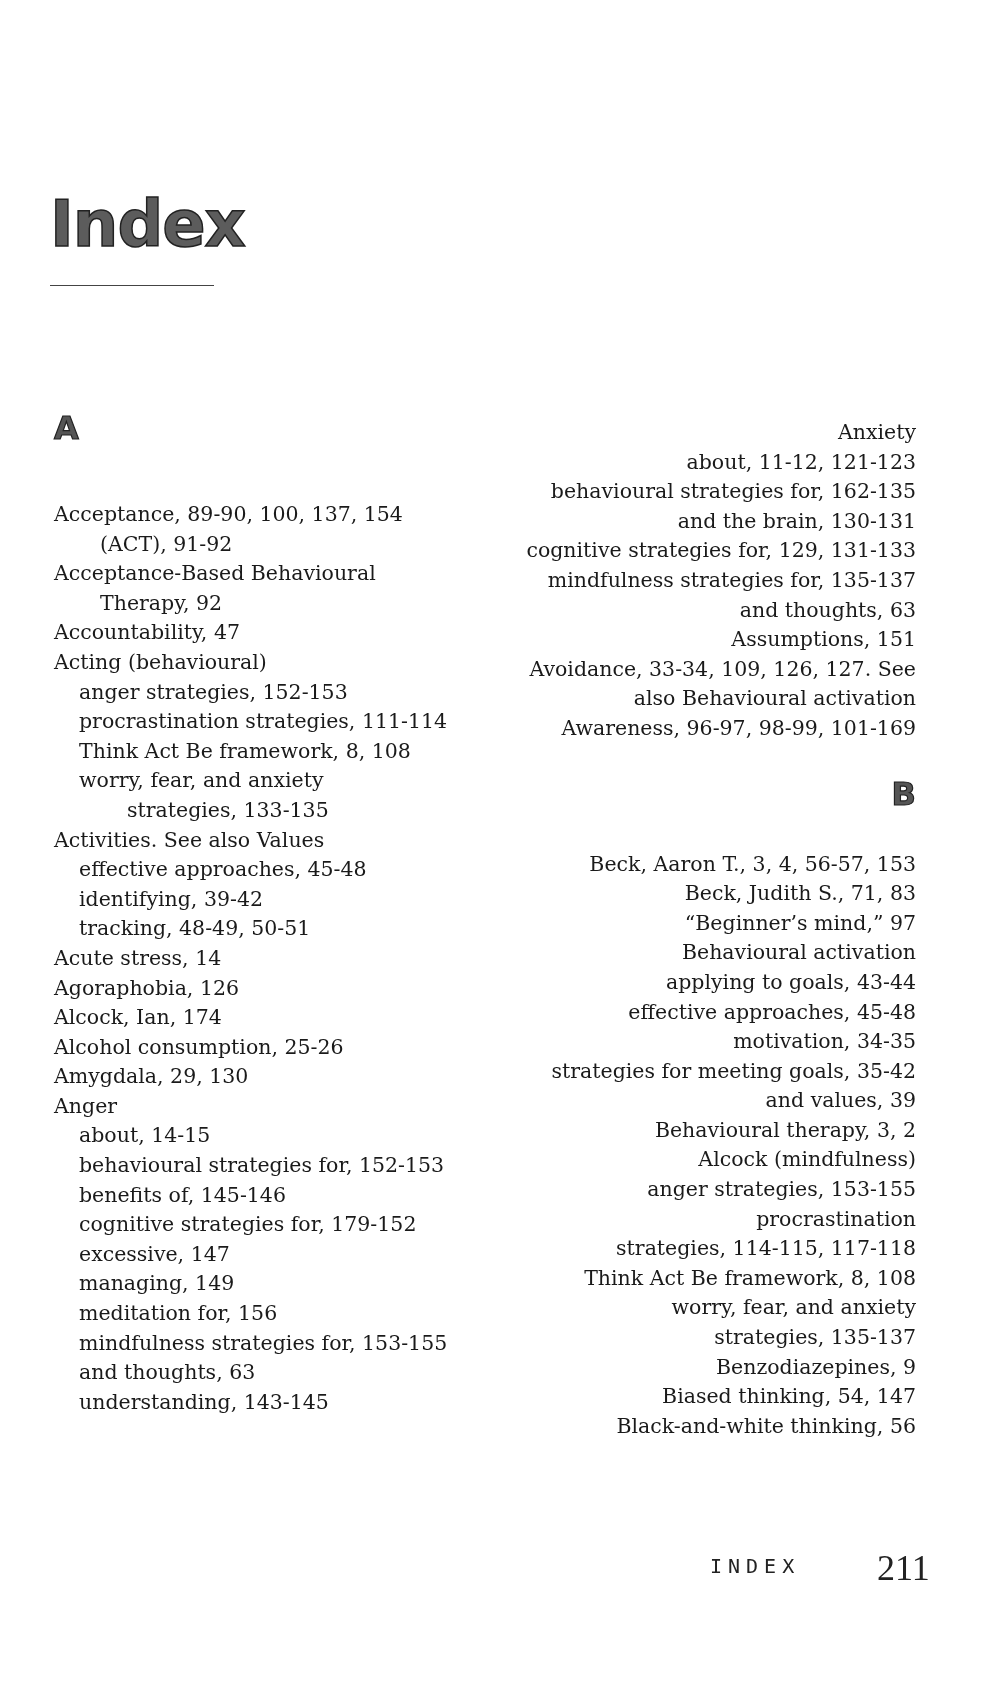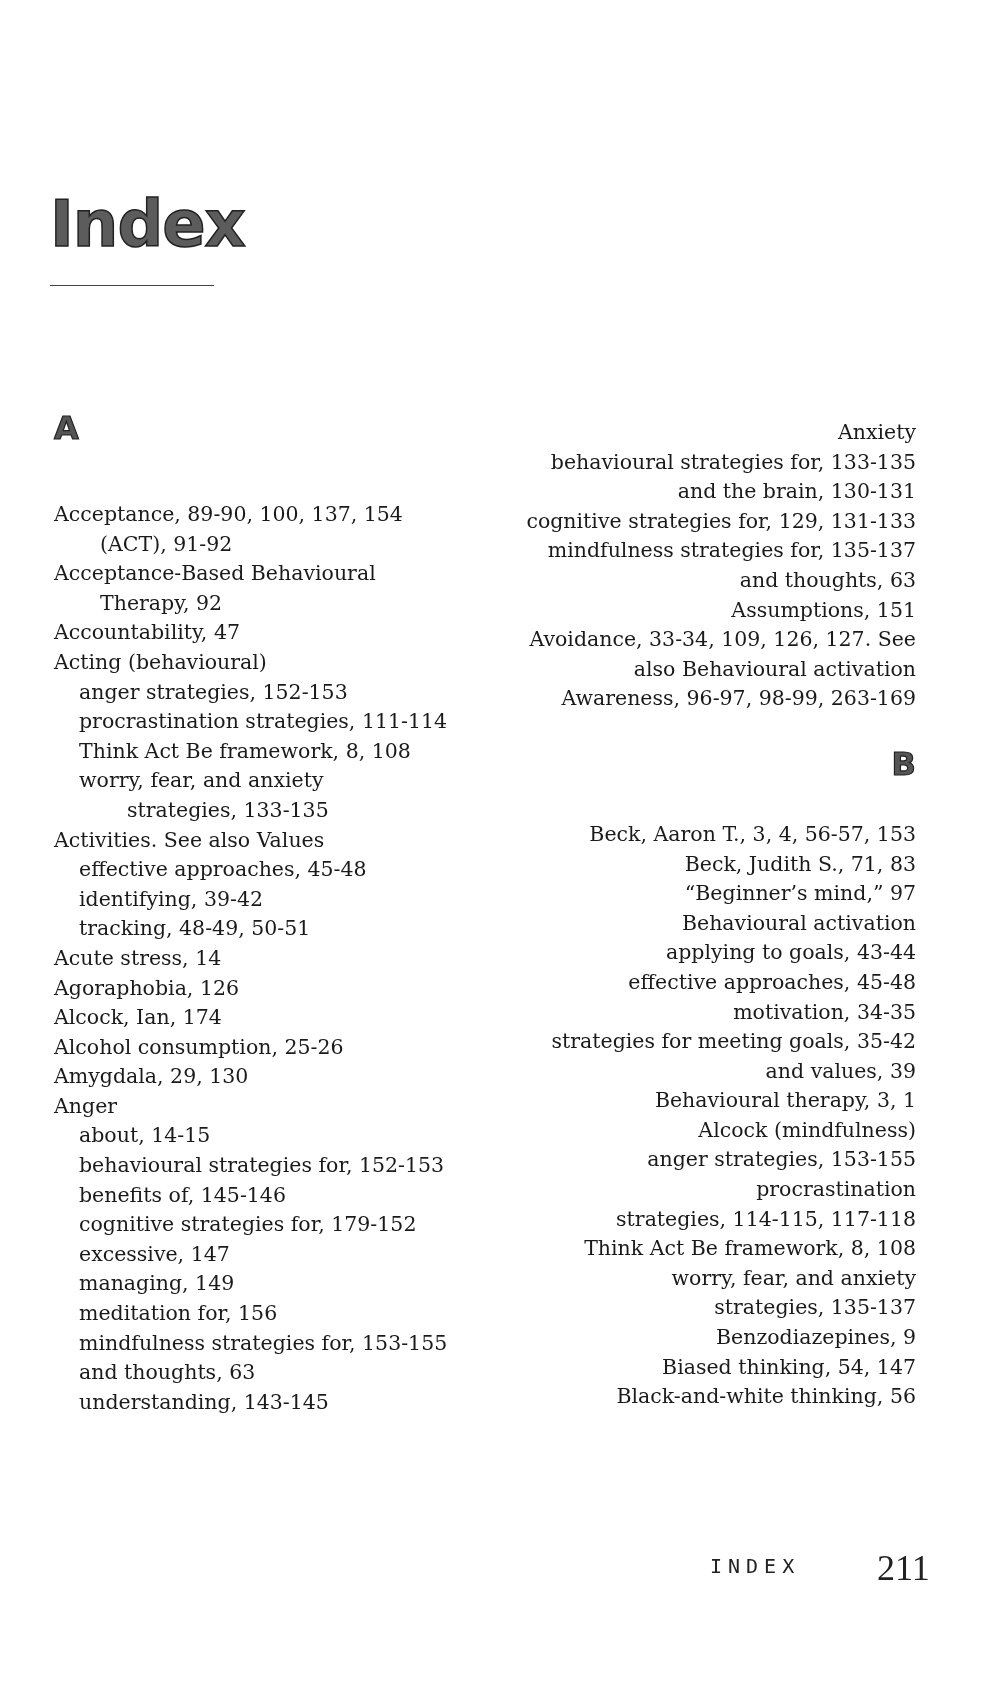--- a/index.html
+++ b/index.html
@@ -76,42 +76,43 @@
       <div class="entry lvl1">meditation for, 156</div>
       <div class="entry lvl1">mindfulness strategies for, 153-155</div>
       <div class="entry lvl1">and thoughts, 63</div>
       <div class="entry lvl1">understanding, 143-145</div>
     </div>
 </div>
 
 <div class="col col-right">
   <div>
       <div class="entry lvl0">Anxiety</div>
-      <div class="entry lvl1">behavioural strategies for, 133-135</div>
+      <div class="entry lvl1">about, 11-12, 121-123</div>
+      <div class="entry lvl1">behavioural strategies for, 162-135</div>
       <div class="entry lvl1">and the brain, 130-131</div>
       <div class="entry lvl1">cognitive strategies for, 129, 131-133</div>
       <div class="entry lvl1">mindfulness strategies for, 135-137</div>
       <div class="entry lvl1">and thoughts, 63</div>
       <div class="entry lvl0">Assumptions, 151</div>
       <div class="entry lvl0"><span>Avoidance, 33-34, 109, 126, 127. </span><span class="it">See</span><span></span></div>
       <div class="entry cont0"><span></span><span class="it">also</span><span> Behavioural activation</span></div>
-      <div class="entry lvl0">Awareness, 96-97, 98-99, 263-169</div>
+      <div class="entry lvl0">Awareness, 96-97, 98-99, 101-169</div>
     </div>
   <div class="letter letter-b">B</div>
   <div>
       <div class="entry lvl0">Beck, Aaron T., 3, 4, 56-57, 153</div>
       <div class="entry lvl0">Beck, Judith S., 71, 83</div>
       <div class="entry lvl0">“Beginner’s mind,” 97</div>
       <div class="entry lvl0">Behavioural activation</div>
       <div class="entry lvl1">applying to goals, 43-44</div>
       <div class="entry lvl1">effective approaches, 45-48</div>
       <div class="entry lvl1">motivation, 34-35</div>
       <div class="entry lvl1">strategies for meeting goals, 35-42</div>
       <div class="entry lvl1">and values, 39</div>
-      <div class="entry lvl0">Behavioural therapy, 3, 1</div>
+      <div class="entry lvl0">Behavioural therapy, 3, 2</div>
       <div class="entry lvl0">Alcock (mindfulness)</div>
       <div class="entry lvl1">anger strategies, 153-155</div>
       <div class="entry lvl1">procrastination</div>
       <div class="entry cont1">strategies, 114-115, 117-118</div>
       <div class="entry lvl1">Think Act Be framework, 8, 108</div>
       <div class="entry lvl1">worry, fear, and anxiety</div>
       <div class="entry cont1">strategies, 135-137</div>
       <div class="entry lvl0">Benzodiazepines, 9</div>
       <div class="entry lvl0">Biased thinking, 54, 147</div>
       <div class="entry lvl0">Black-and-white thinking, 56</div>

